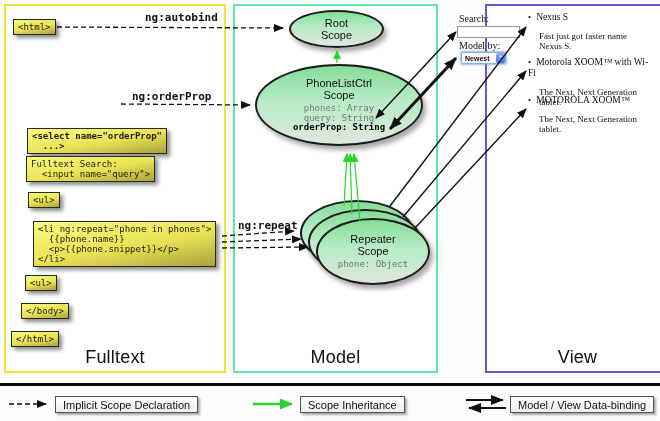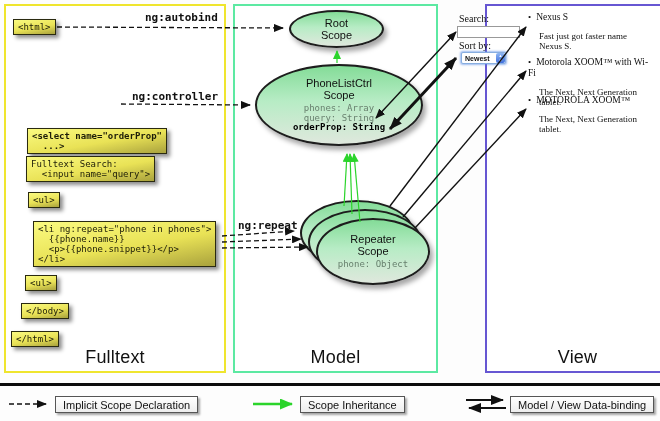--- a/index.html
+++ b/index.html
@@ -135,21 +135,21 @@
   <div class="code-box" id="box-ul-1">&lt;ul&gt;</div>
   <div class="code-box" id="box-li">&lt;li ng:repeat="phone in phones"&gt;
   {{phone.name}}
   &lt;p&gt;{{phone.snippet}}&lt;/p&gt;
 &lt;/li&gt;</div>
   <div class="code-box" id="box-ul-2">&lt;ul&gt;</div>
   <div class="code-box" id="box-body-close">&lt;/body&gt;</div>
   <div class="code-box" id="box-html-close">&lt;/html&gt;</div>
 
   <div class="directive" id="lbl-autobind">ng:autobind</div>
-  <div class="directive" id="lbl-controller">ng:controller</div>
+  <div class="directive" id="lbl-controller">ng:orderProp</div>
   <div class="directive" id="lbl-repeat">ng:repeat</div>
 
   <div class="scope" id="scope-root">
     <div class="scope-title">Root
 Scope</div>
   </div>
 
   <div class="scope" id="scope-phonelist">
     <div class="scope-title">PhoneListCtrl
 Scope</div>
@@ -165,21 +165,21 @@
   <div class="scope" id="rep-c">
     <div class="scope-title">Repeater
 Scope</div>
     <div class="scope-props">
       <div>phone: Object</div>
     </div>
   </div>
 
   <div class="vserif" id="search-label">Search:</div>
   <input id="search-input" value="" style="">
-  <div class="vserif" id="sort-label">Sort by:</div>
+  <div class="vserif" id="sort-label">Model by:</div>
   <div id="sort-select">
     <span>Newest</span>
     <span id="sort-stepper">▲<br>▼</span>
   </div>
 
   <div class="view-item vserif" id="vi-0">
     <div class="vi-title"><span class="vi-bullet">•</span><span>Nexus S</span></div>
     <div class="vi-desc">Fast just got faster name Nexus S.</div>
   </div>
   <div class="view-item vserif" id="vi-1">

